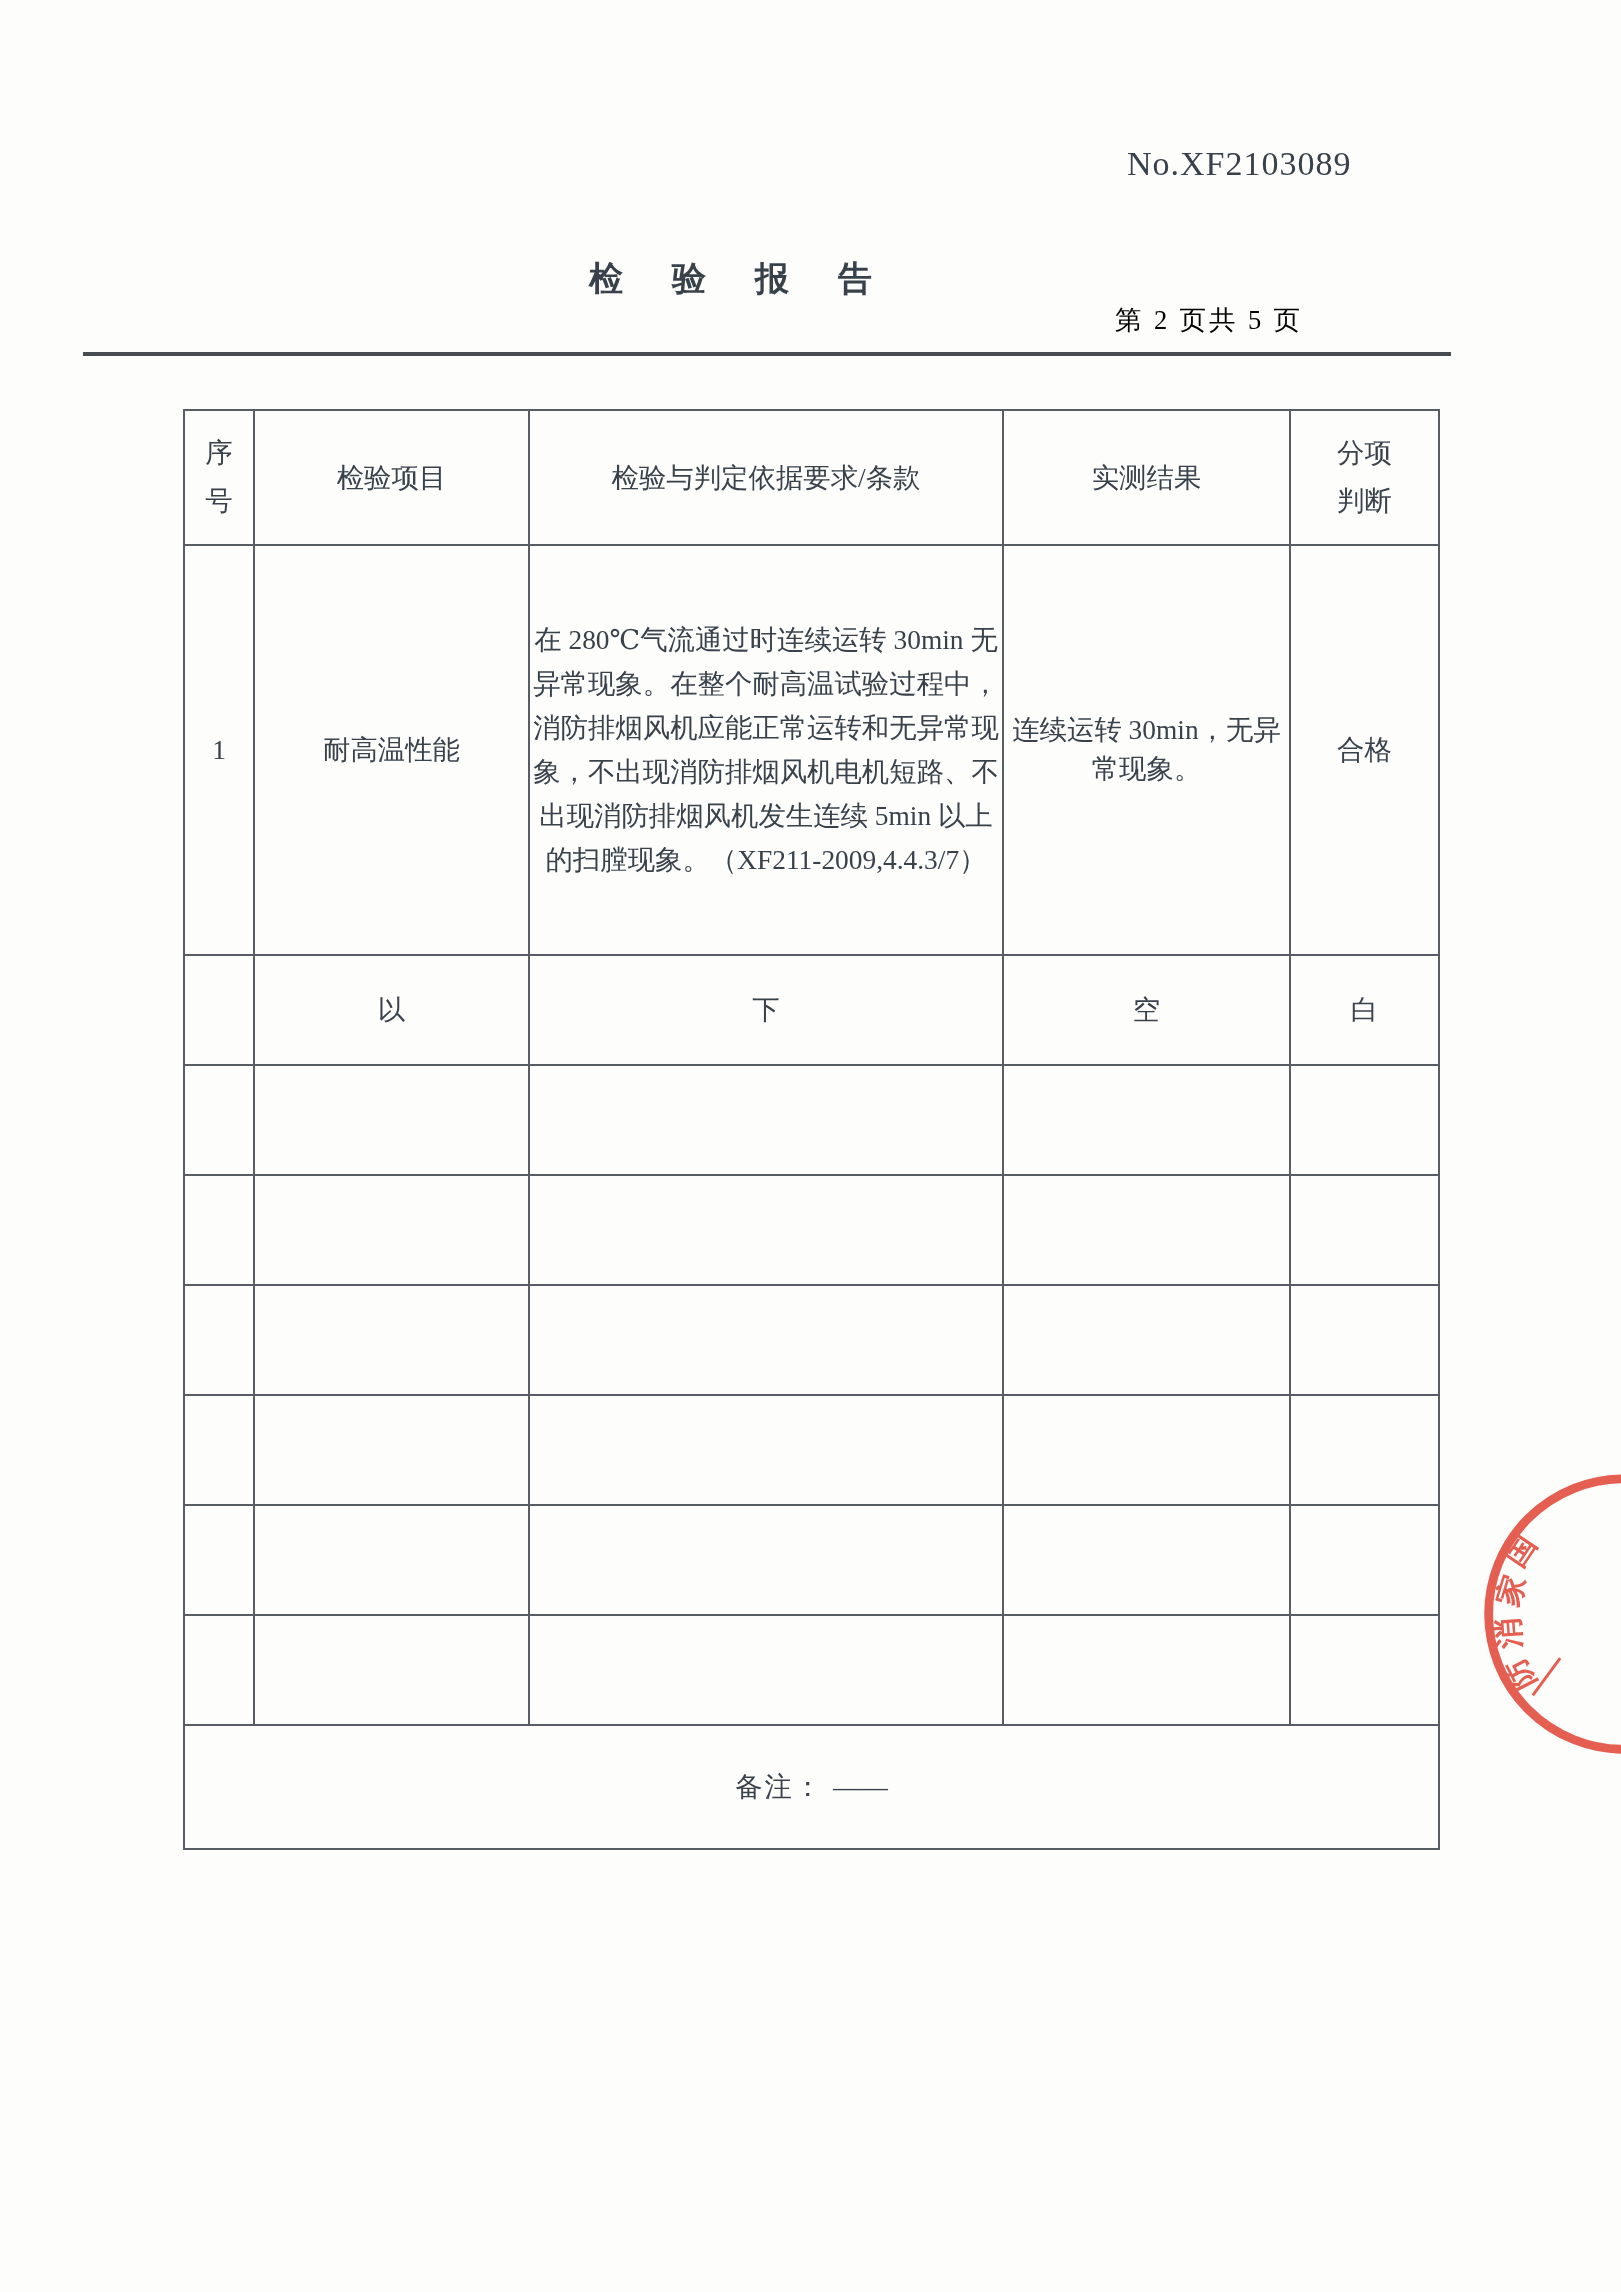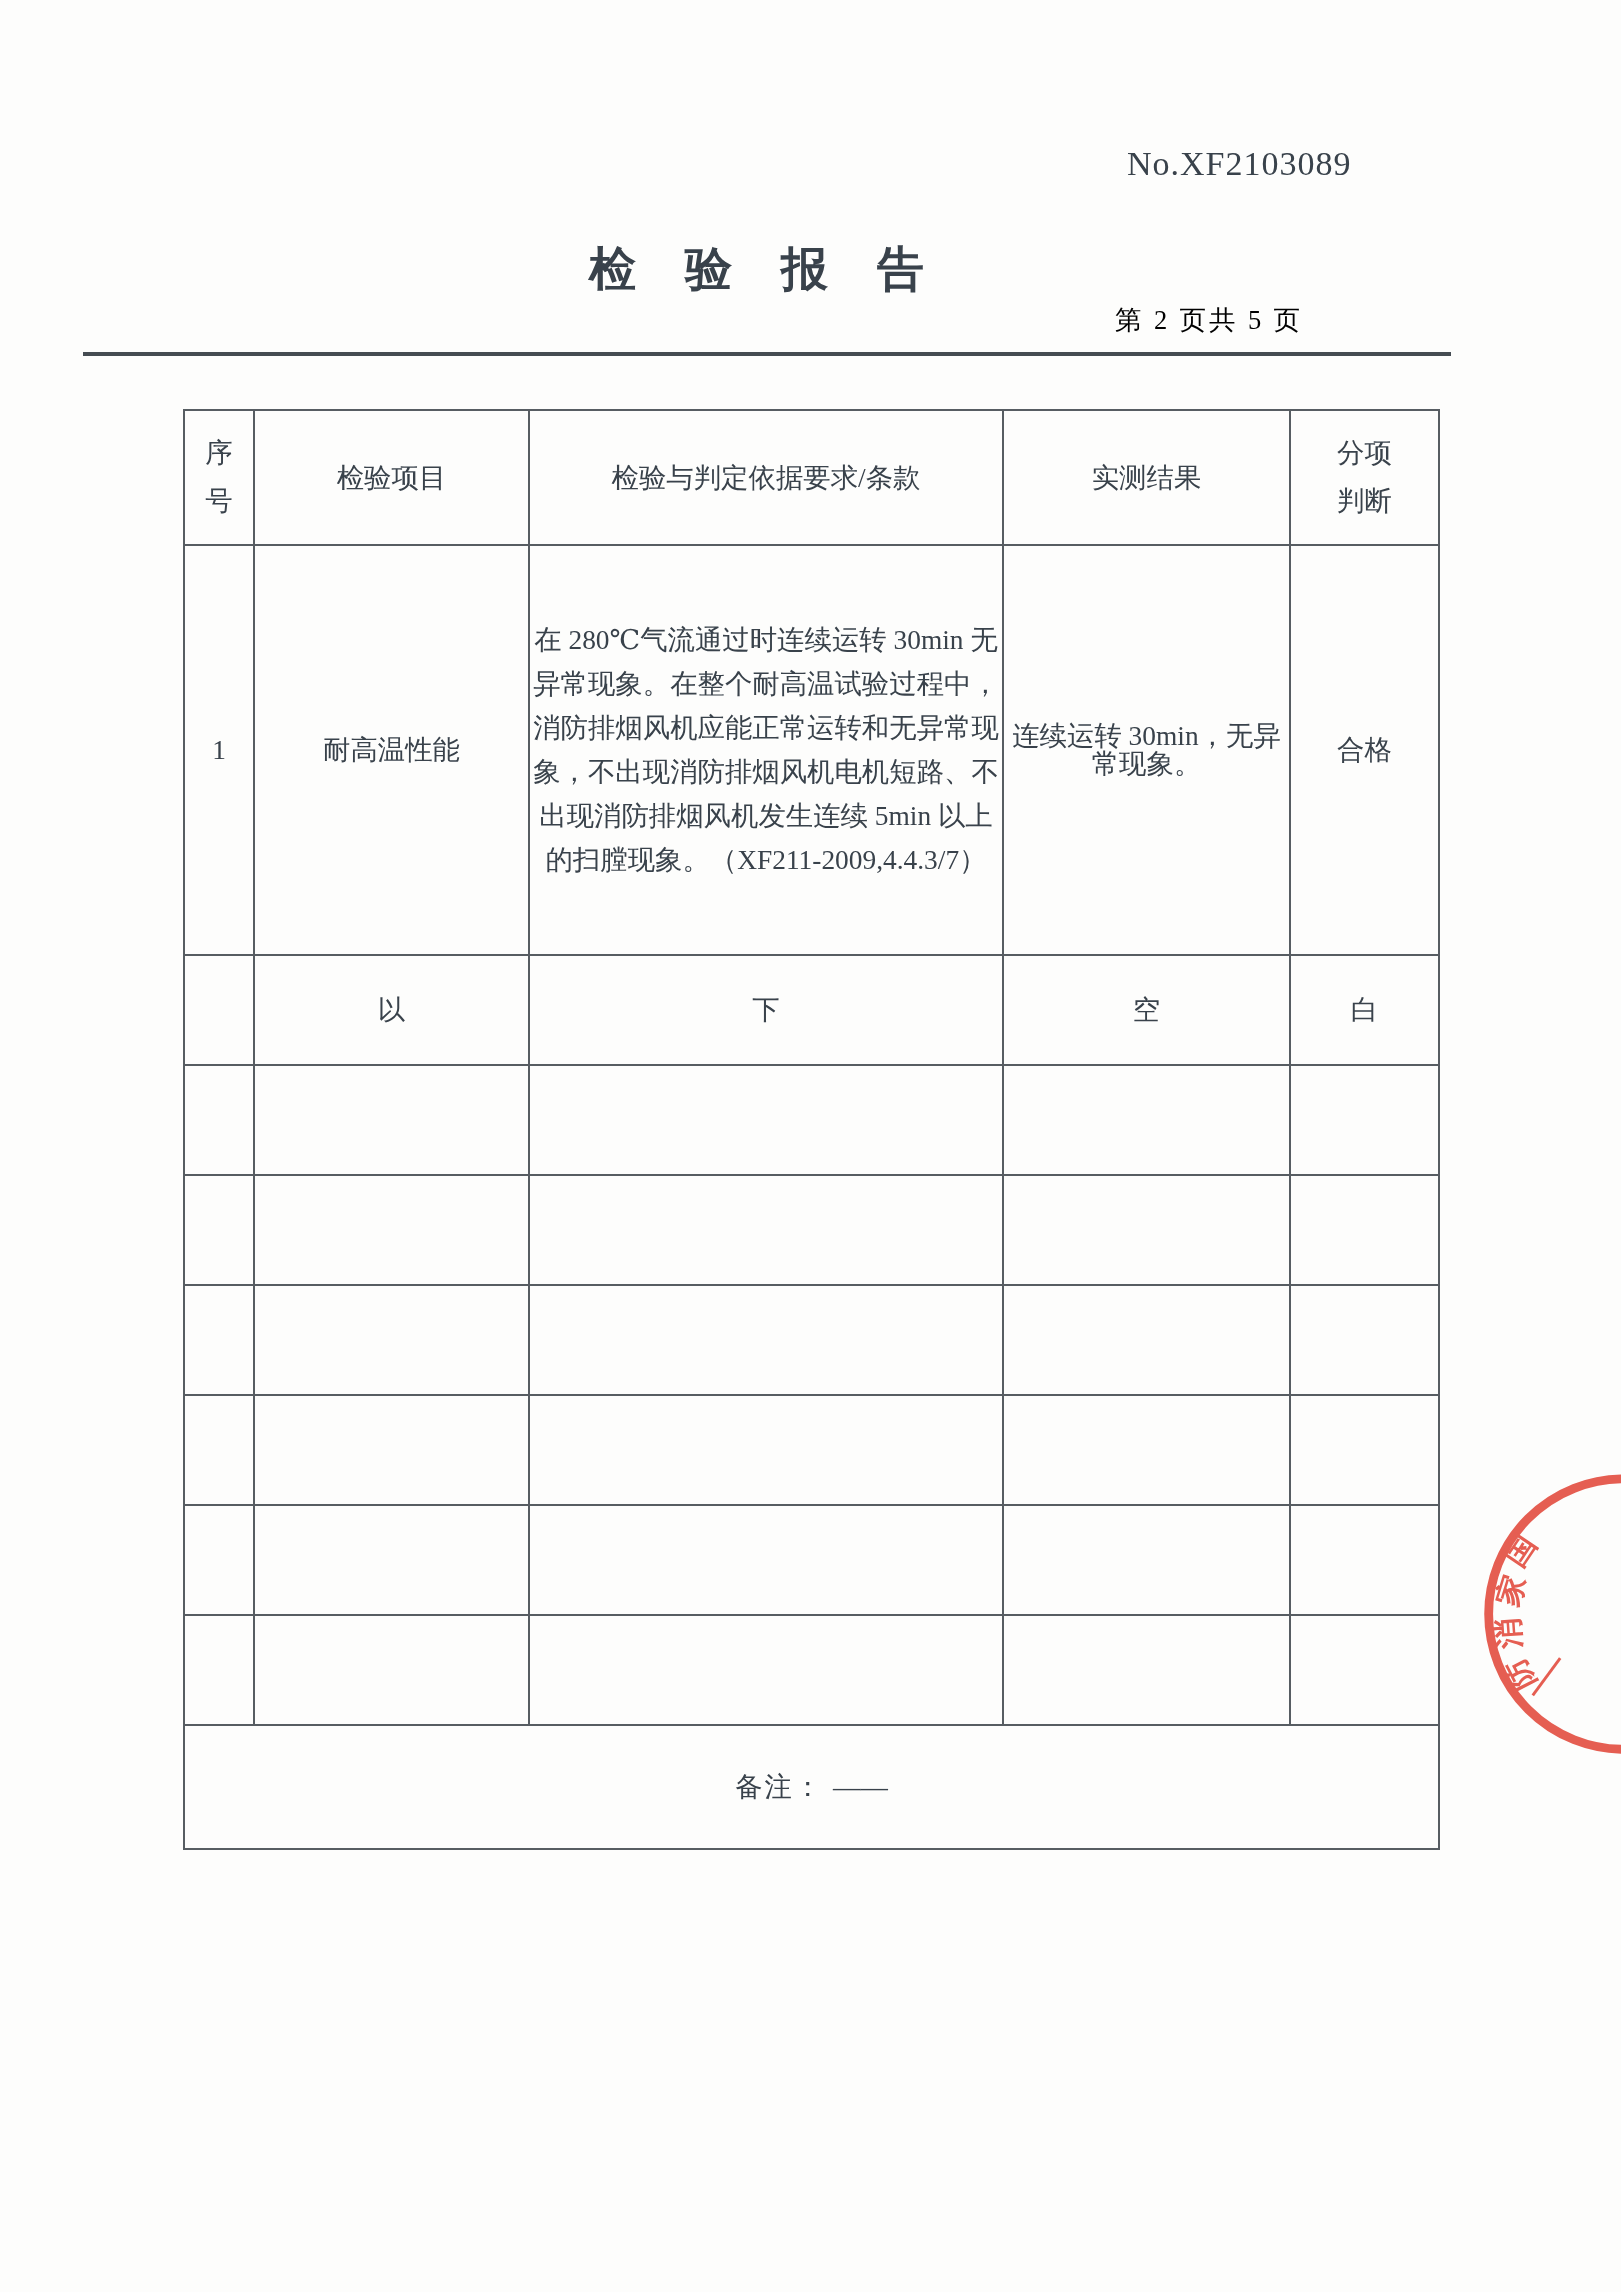--- a/index.html
+++ b/index.html
@@ -22,22 +22,22 @@
     top: 145px;
     font-size: 34px;
     font-weight: normal;
     letter-spacing: 1px;
     color: #39424b;
   }
 
   .title {
     position: absolute;
     left: 589px;
-    top: 238px;
-    font-size: 47px;
+    top: 256px;
+    font-size: 34px;
     font-weight: bold;
     letter-spacing: 49px;
     white-space: nowrap;
     color: #39424b;
   }
 
   .page-indicator {
     position: absolute;
     left: 1115px;
     top: 302px;
@@ -92,21 +92,21 @@
   td.basis-cell {
     text-align: justify;
     text-justify: inter-character;
     padding: 0 13.7px;
     line-height: 44px;
     margin-left: 44px;
   }
   td.result-cell {
     text-align: left;
     padding: 0 15.7px;
-    line-height: 28px;
+    line-height: 39px;
   }
   td.remarks-cell {
     text-align: left;
     padding-left: 17.6px;
     letter-spacing: 2px;
   }
   .dash { letter-spacing: 0; padding-left: 9.8px; }
 
   .stamp {
     position: absolute;

